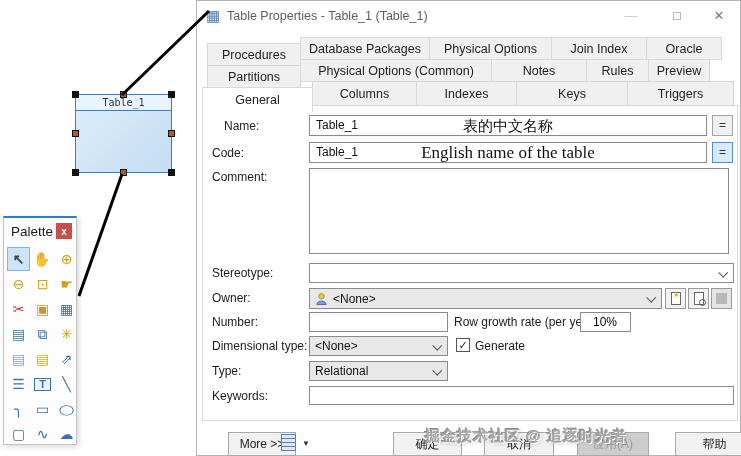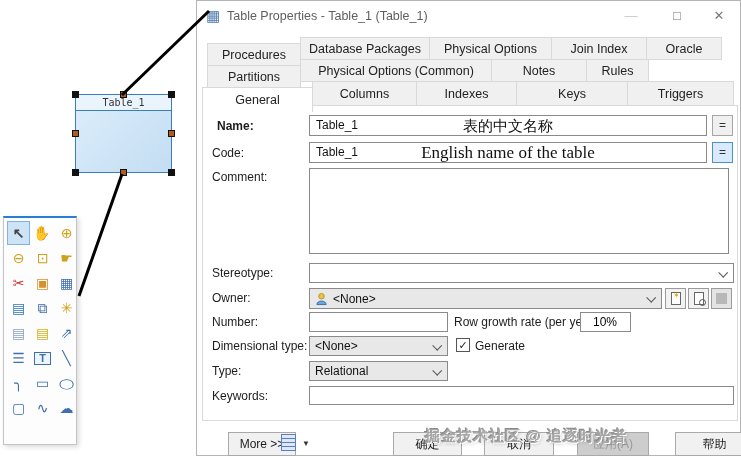--- a/index.html
+++ b/index.html
@@ -111,20 +111,24 @@
     <div class="handle" style="right:-4px;top:-4px;"></div>
     <div class="handle" style="left:-4px;bottom:-4px;"></div>
     <div class="handle" style="right:-4px;bottom:-4px;"></div>
     <div class="handle mid" style="left:44px;top:-4px;"></div>
     <div class="handle mid" style="left:44px;bottom:-4px;"></div>
     <div class="handle mid" style="left:-4px;top:35px;"></div>
     <div class="handle mid" style="right:-4px;top:35px;"></div>
   </div>
 
   <div class="palette">
+    <div class="palette-title">
+      <span class="t">Palette</span>
+      <span class="palette-close">x</span>
+    </div>
     <div class="tools">
       <span class="tool selected">
           <span class="c-dk">↖</span>
         </span>
       <span class="tool">
           <span class="c-blue">✋</span>
         </span>
       <span class="tool">
           <span class="c-gold">⊕</span>
         </span>
@@ -208,32 +212,33 @@
       <span class="tab" style="width:130px">Database Packages</span>
       <span class="tab" style="width:123px">Physical Options</span>
       <span class="tab" style="width:96px">Join Index</span>
       <span class="tab" style="width:76px">Oracle</span>
     </div>
     <div class="tabrow" id="tabs2">
       <span class="tab" style="width:94px">Partitions</span>
       <span class="tab" style="width:192px">Physical Options (Common)</span>
       <span class="tab" style="width:96px">Notes</span>
       <span class="tab" style="width:63px">Rules</span>
+      <span class="tab" style="width:62px">Preview</span>
     </div>
     <div class="tabrow" id="tabs3">
       <span class="tab active" style="width:111px">General</span>
       <span class="tab" style="width:105px">Columns</span>
       <span class="tab" style="width:101px">Indexes</span>
       <span class="tab" style="width:112px">Keys</span>
       <span class="tab" style="width:107px">Triggers</span>
     </div>
 
     <div class="page">
 
-      <span class="lbl" style="left:14px;top:13px;font-weight:bold;">Name:</span>
+      <span class="lbl" style="left:21px;top:13px;">Name:</span>
       <div class="fieldbox" style="left:106px;top:9px;width:398px;height:21px;">
         <span class="val">Table_1</span>
         <span class="annot" style="font-size:15px;line-height:20px;">表的中文名称</span>
       </div>
       <span class="eqbtn" style="left:509px;top:9px;">=</span>
 
       <span class="lbl" style="left:9px;top:40px;">Code:</span>
       <div class="fieldbox" style="left:106px;top:36px;width:398px;height:21px;">
         <span class="val">Table_1</span>
         <span class="annot" style="font-size:17px;line-height:20px;">English name of the table</span>

